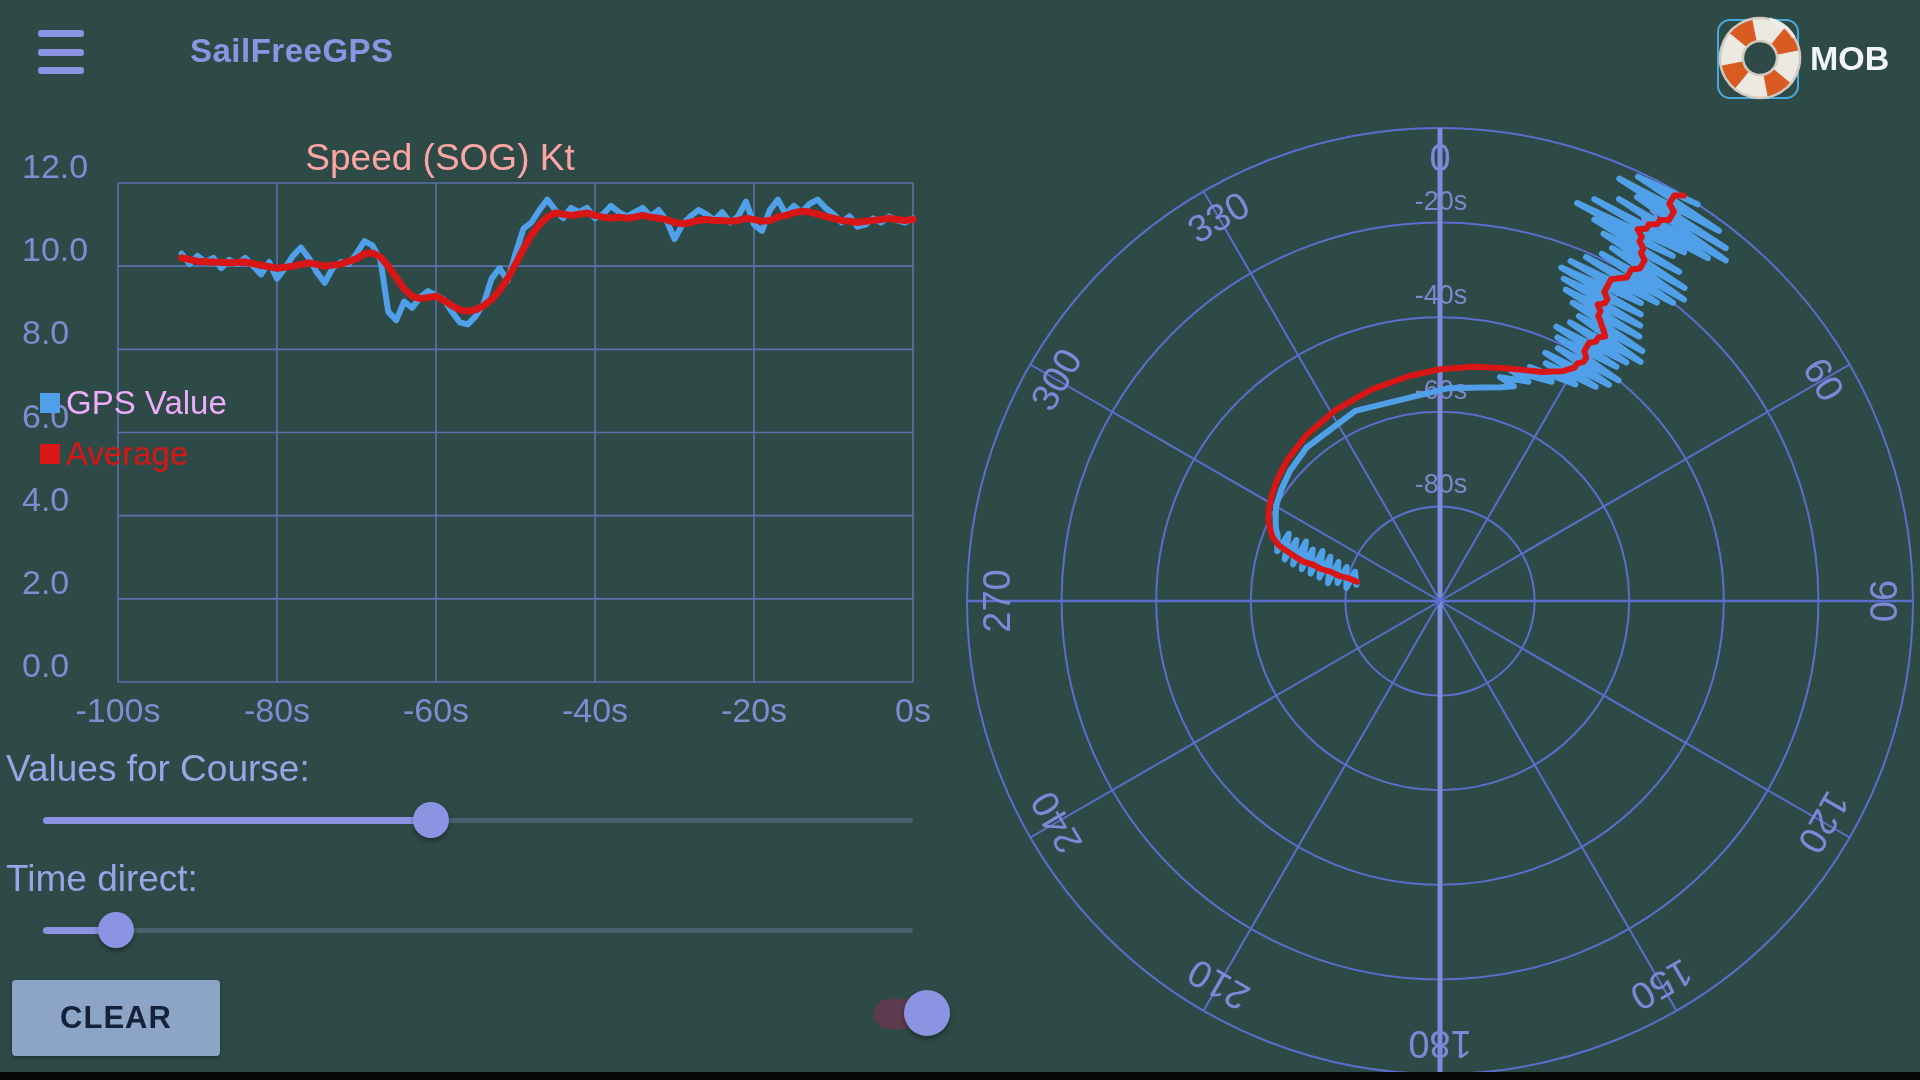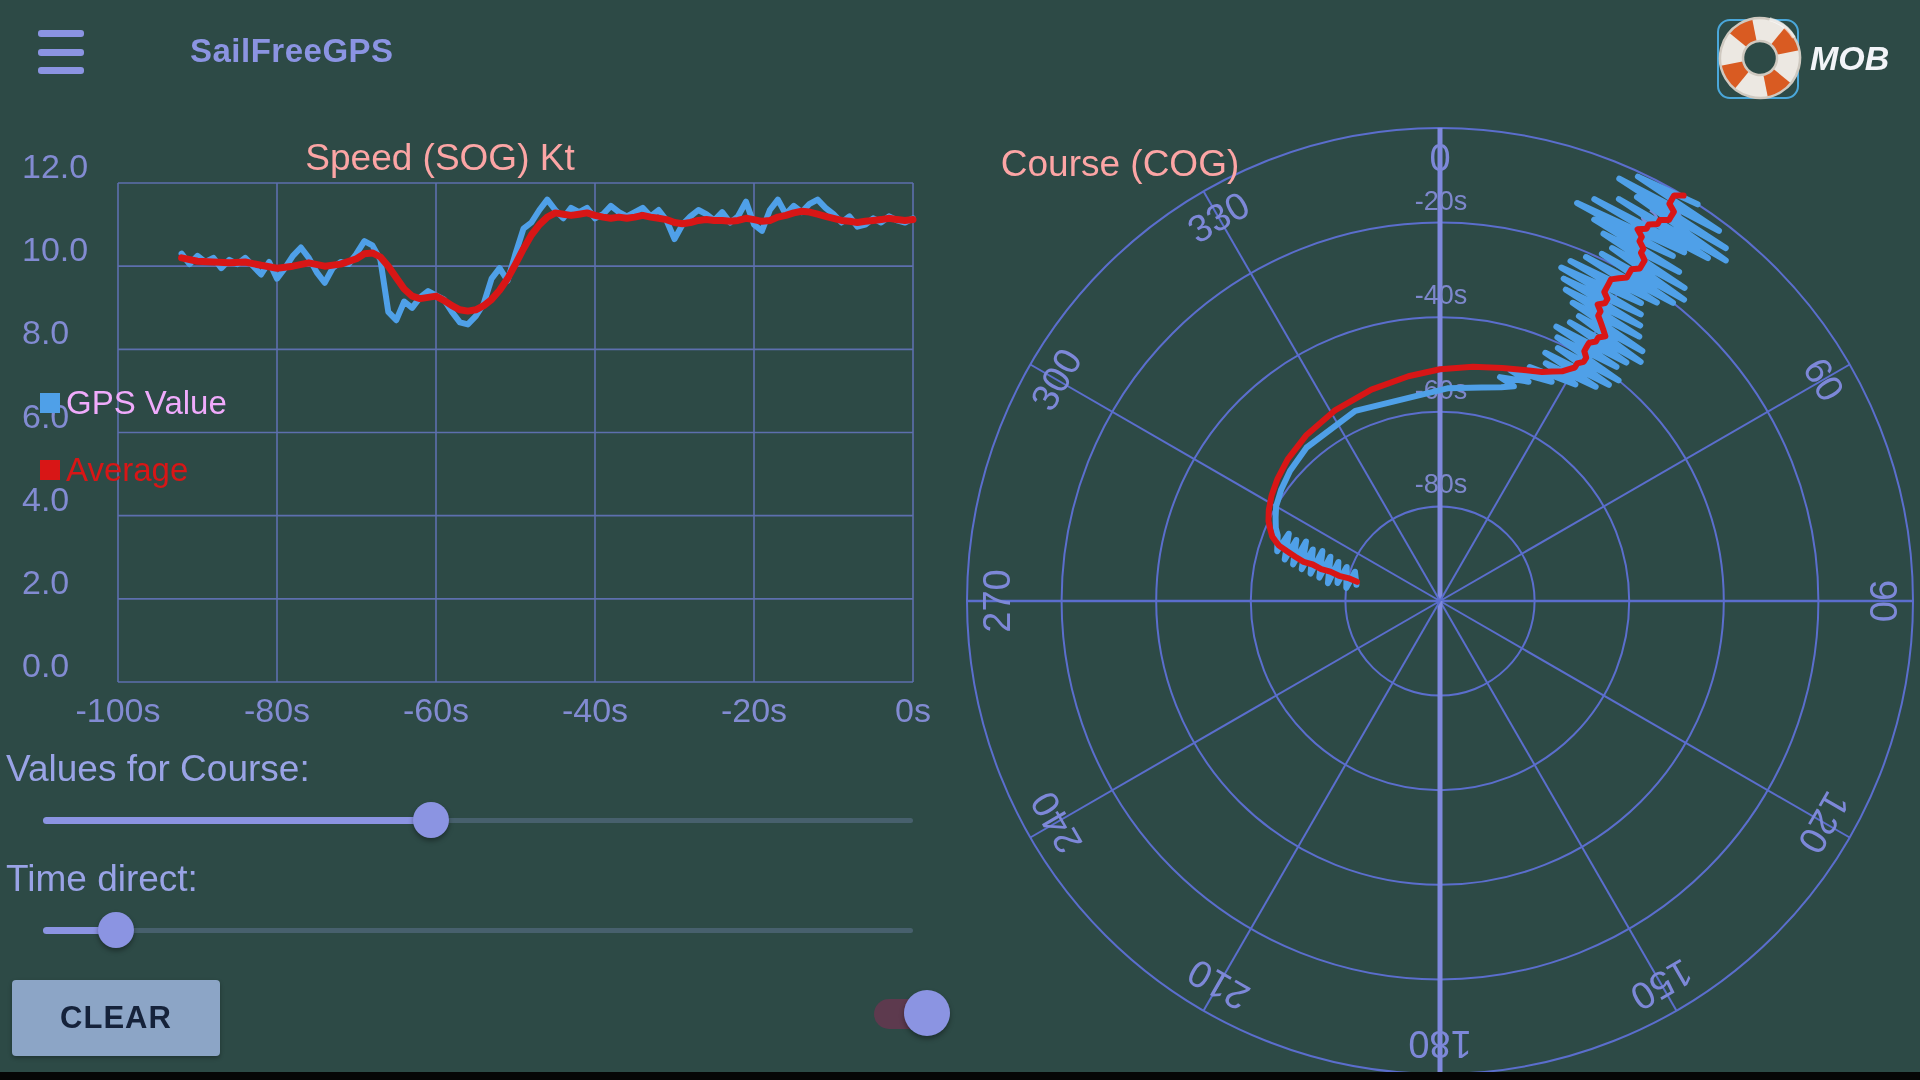--- a/index.html
+++ b/index.html
@@ -8,21 +8,21 @@
   svg text{font-family:"Liberation Sans",sans-serif;}
 
   
   .topbar{position:absolute;left:0;top:0;width:1920px;height:100px;}
   .hamburger{position:absolute;left:38px;top:30px;width:46px;height:44px;display:flex;
              flex-direction:column;justify-content:space-between;cursor:pointer;}
   .hamburger span{display:block;height:7px;border-radius:3px;background:var(--accent);}
   .app-title{position:absolute;left:190px;top:32px;font-size:33px;font-weight:bold;
              color:var(--accent);letter-spacing:.5px;}
   .mob{position:absolute;left:1712px;top:8px;display:flex;align-items:center;cursor:pointer;}
-  .mob-label{font-size:34px;font-weight:bold;color:var(--mob);margin-left:2px;font-style:italic;}
+  .mob-label{font-size:34px;font-weight:bold;color:var(--mob);margin-left:2px;}
 
   
   .chart-title{position:absolute;color:#fca5a5;font-size:37px;transform:translateX(-50%);}
   .legend-row{position:absolute;display:flex;align-items:flex-start;}
   .legend-swatch{width:20px;height:20px;margin-top:9px;margin-right:6px;}
   .legend-label{font-size:33px;}
 
   
   #speed-svg{position:absolute;left:0;top:0;}
   #polar-svg{position:absolute;left:960px;top:0;}
@@ -144,27 +144,26 @@
       <text x="0" y="0" fill="#7d88d8" font-size="38" text-anchor="middle" transform="translate(260.0 219.9) rotate(330)" dominant-baseline="middle">330</text>
       <text x="481" y="209.60000000000002" fill="#7d87cc" font-size="27" text-anchor="middle">-20s</text>
       <text x="481" y="304.2" fill="#7d87cc" font-size="27" text-anchor="middle">-40s</text>
       <text x="481" y="398.8" fill="#7d87cc" font-size="27" text-anchor="middle">-60s</text>
       <text x="481" y="493.4" fill="#7d87cc" font-size="27" text-anchor="middle">-80s</text>
       <polyline points="396.4,584.8 395.0,571.7 386.3,587.8 386.7,567.0 377.5,582.9 378.4,562.0 367.9,583.2 370.4,556.7 359.3,577.5 362.4,551.1 350.5,573.5 352.8,549.6 341.7,569.1 346.0,541.4 333.1,564.4 336.3,540.0 324.7,559.4 328.8,533.7 317.2,551.2 317.7,535.4 315.8,527.9 315.6,517.3 316.1,506.4 321.1,489.8 330.1,470.7 346.6,447.5 395.3,410.9 487.4,388.3 521.5,387.4 541.3,387.3 553.9,386.3 540.0,377.1 568.6,381.7 550.5,370.3 591.7,381.8 569.8,367.0 615.4,384.4 585.8,363.3 635.7,386.7 585.3,352.8 648.9,384.8 597.9,348.1 658.6,380.4 597.4,337.4 656.5,366.8 596.4,326.7 666.4,362.5 609.9,322.4 680.7,361.9 618.9,316.2 682.4,351.0 612.7,302.8 679.3,336.6 605.8,289.6 680.2,325.5 603.7,278.6 680.8,314.3 601.3,267.6 681.0,303.0 610.5,261.0 696.9,302.5 626.0,257.0 713.0,302.8 641.9,253.8 724.1,299.6 652.1,248.1 724.6,287.9 643.5,233.7 719.1,271.9 634.2,219.5 712.8,255.9 617.1,203.0 724.2,252.3 634.3,199.2 747.9,258.1 658.9,199.1 765.8,260.4 677.0,197.1 765.8,248.1 659.3,178.7 759.0,230.8 677.9,176.6 737.6,204.3" fill="none" stroke="#4fa0e8" stroke-width="6" stroke-linejoin="round" stroke-linecap="round"></polyline>
       <polyline points="397.0,581.8 388.2,578.1 379.0,575.8 370.3,571.6 361.2,569.2 352.7,564.5 343.6,561.9 335.3,556.7 327.1,551.3 319.0,545.6 315.5,541.1 312.2,536.6 310.2,528.9 308.5,521.0 308.8,510.0 311.5,495.7 317.6,478.6 327.8,459.1 346.0,435.6 374.5,410.7 411.3,389.6 448.4,376.2 480.0,369.2 512.9,366.8 542.4,368.0 564.1,369.9 582.0,372.0 592.0,371.4 602.1,371.3 608.4,369.3 614.8,367.5 617.2,363.4 623.7,361.8 626.2,357.7 624.3,351.1 626.6,347.0 629.0,342.9 635.9,341.5 638.3,337.5 645.4,336.3 643.2,329.4 640.8,322.5 638.2,315.6 640.5,311.4 637.7,304.5 645.1,303.1 647.4,299.0 644.3,292.0 646.5,287.8 648.8,283.6 651.0,279.4 658.9,278.3 666.8,277.4 669.2,273.3 671.6,269.2 679.8,268.5 682.2,264.5 684.6,260.4 681.0,252.8 683.4,248.7 679.5,241.1 681.8,236.9 677.6,229.3 686.4,228.7 688.7,224.5 697.6,224.1 699.9,220.0 709.0,219.9 711.4,215.8 713.9,211.8 709.4,203.7 711.8,199.6 714.1,195.5 723.6,195.6" fill="none" stroke="#d81616" stroke-width="6" stroke-linejoin="round" stroke-linecap="round"></polyline>
     </svg>
 
   <div class="chart-title" style="left:440px;top:137px">Speed (SOG) Kt</div>
-  <div class="chart-title" style="left:1120px;top:143px">Course (COG)</div>
 
   <div class="legend-row" style="left:40px;top:384px">
     <span class="legend-swatch" id="sw0" style="background: rgb(79, 160, 232);"></span>
     <span class="legend-label" id="lg0" style="color: #f0abfc;">GPS Value</span>
   </div>
-  <div class="legend-row" style="left:40px;top:451px">
+  <div class="legend-row" style="left:40px;top:435px">
     <span class="legend-swatch" id="sw1" style="background: rgb(216, 22, 22);"></span>
     <span class="legend-label" id="lg1" style="color: rgb(216, 22, 22);">Average</span>
   </div>
 
   <div class="control-label" style="left:6px;top:748px">Values for Course:</div>
   <div class="slider" id="slider-values" style="left:43px;top:800px">
     <div class="track"></div>
     <div class="fill" style="width: 388.02px;"></div>
     <div class="thumb" style="left: 370.02px;"></div>
   </div>

